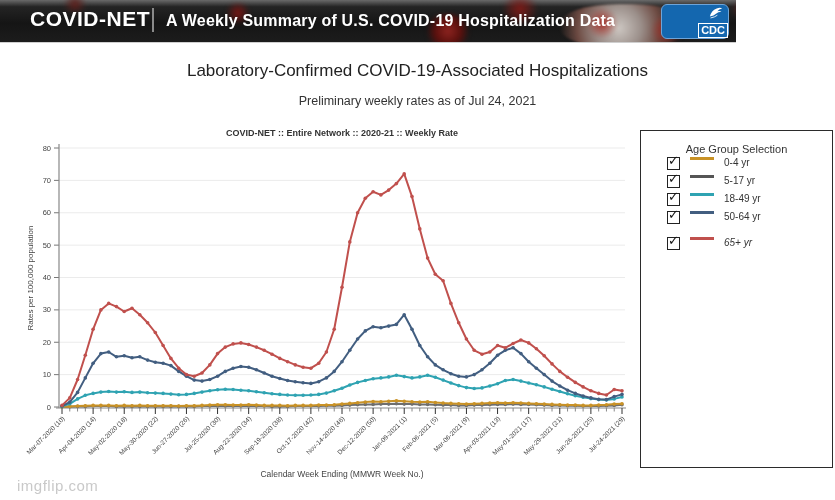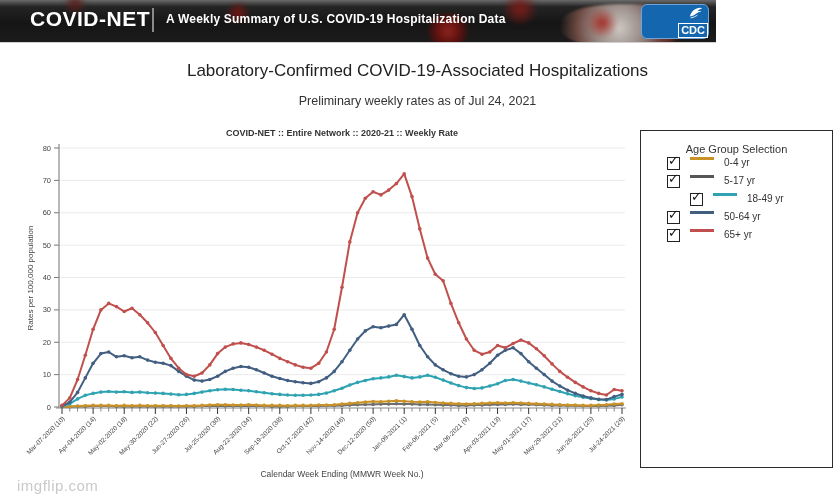--- a/index.html
+++ b/index.html
@@ -1,34 +1,34 @@
 <!DOCTYPE html>
 <html><head>
 <meta charset="utf-8">
 <style>
   html,body{margin:0;padding:0;background:#fff;}
   .page{position:relative;width:835px;height:500px;background:#fff;overflow:hidden;
         font-family:"Liberation Sans","DejaVu Sans",sans-serif;}
   
   .header{position:absolute;left:0;top:0;width:716px;height:42px;
           background:linear-gradient(180deg,#6a6a6a 0%,#242424 16%,#151515 55%,#1c1c1c 100%);
-          overflow:hidden;border-bottom:1px solid #cfcfcf;}
+          overflow:hidden;border-bottom:1px solid #cfcfcf;padding-left:20px;}
   .virus{position:absolute;border-radius:50%;filter:blur(2px);}
   .v1{left:225px;top:2px;width:26px;height:22px;background:radial-gradient(circle,#7a1512 0%,rgba(80,10,10,0) 70%);}
   .v2{left:425px;top:14px;width:46px;height:34px;background:radial-gradient(circle,#8e2420 0%,#5b100d 45%,rgba(60,8,8,0) 75%);}
   .v3{left:500px;top:-6px;width:40px;height:30px;background:radial-gradient(circle,#7d1b17 0%,rgba(70,10,8,0) 72%);}
   .v4{left:560px;top:4px;width:130px;height:44px;border-radius:45%;
       background:radial-gradient(circle at 45% 55%,#cdc7c2 0%,#9b8f8a 30%,#6d4a42 55%,rgba(40,12,10,0) 78%);filter:blur(1px);}
   .v5{left:585px;top:8px;width:34px;height:30px;background:radial-gradient(circle,#a32c24 0%,rgba(100,20,15,0) 70%);}
   .v6{left:648px;top:16px;width:38px;height:28px;background:radial-gradient(circle,#9c2a22 0%,rgba(90,18,14,0) 70%);}
   .v7{left:60px;top:-4px;width:30px;height:16px;background:radial-gradient(circle,#5e201c 0%,rgba(60,14,12,0) 70%);}
   .v8{left:730px;top:0px;width:24px;height:18px;background:radial-gradient(circle,#55211d 0%,rgba(50,14,12,0) 70%);}
   .brand{position:absolute;left:30px;top:7px;color:#fff;font-size:21px;font-weight:bold;letter-spacing:.5px;}
   .hdr-divider{position:absolute;left:152px;top:8px;width:2px;height:24px;background:#8a8a8a;}
-  .tagline{position:absolute;left:166px;top:12px;color:#fff;font-size:12px;font-weight:bold;letter-spacing:.2px;}
+  .tagline{position:absolute;left:166px;top:12px;color:#fff;font-size:16px;font-weight:bold;letter-spacing:.2px;}
   .cdc-logo{position:absolute;right:7px;top:4px;width:66px;height:33px;background:#1467af;
             border:1px solid #6ea4d8;border-radius:6px;display:flex;align-items:flex-end;justify-content:center;gap:3px;flex-direction:column;}
   .cdc-text{color:#fff;font-weight:bold;font-size:11px;border:1px solid #fff;padding:0 2px;line-height:13px;}
   
   .main-title{position:absolute;left:0;top:61px;width:835px;text-align:center;color:#222;font-size:17px;}
   .sub-title{position:absolute;left:0;top:94px;width:835px;text-align:center;color:#333;font-size:12.5px;}
   
   .chart-svg{position:absolute;left:0;top:120px;}
   
   .legend-panel{position:absolute;left:640px;top:130px;width:191px;height:336px;background:#fff;border:1px solid #2b2b2b;}
@@ -587,31 +587,31 @@
     <div class="legend-item" style="top:26px;">
       <span class="cbx checked"></span>
       <span class="swatch" style="background: rgb(201, 146, 38);"></span>
       <span class="legend-label">0-4 yr</span>
     </div>
     <div class="legend-item" style="top:44px;">
       <span class="cbx checked"></span>
       <span class="swatch" style="background: rgb(85, 85, 85);"></span>
       <span class="legend-label">5-17 yr</span>
     </div>
-    <div class="legend-item" style="top:62px;margin-left:23px;">
+    <div class="legend-item" style="top:62px;">
       <span class="cbx checked"></span>
       <span class="swatch" style="background: rgb(47, 163, 178);"></span>
       <span class="legend-label">18-49 yr</span>
     </div>
     <div class="legend-item" style="top:80px;">
       <span class="cbx checked"></span>
       <span class="swatch" style="background: rgb(66, 94, 128);"></span>
       <span class="legend-label">50-64 yr</span>
     </div>
-    <div class="legend-item" style="top:98px;">
+    <div class="legend-item" style="top:106px;font-style:italic;">
       <span class="cbx checked"></span>
       <span class="swatch" style="background: rgb(192, 80, 77);"></span>
       <span class="legend-label">65+ yr</span>
     </div>
   </div>
 
   <div class="watermark">imgflip.com</div>
 
 </div>
 

